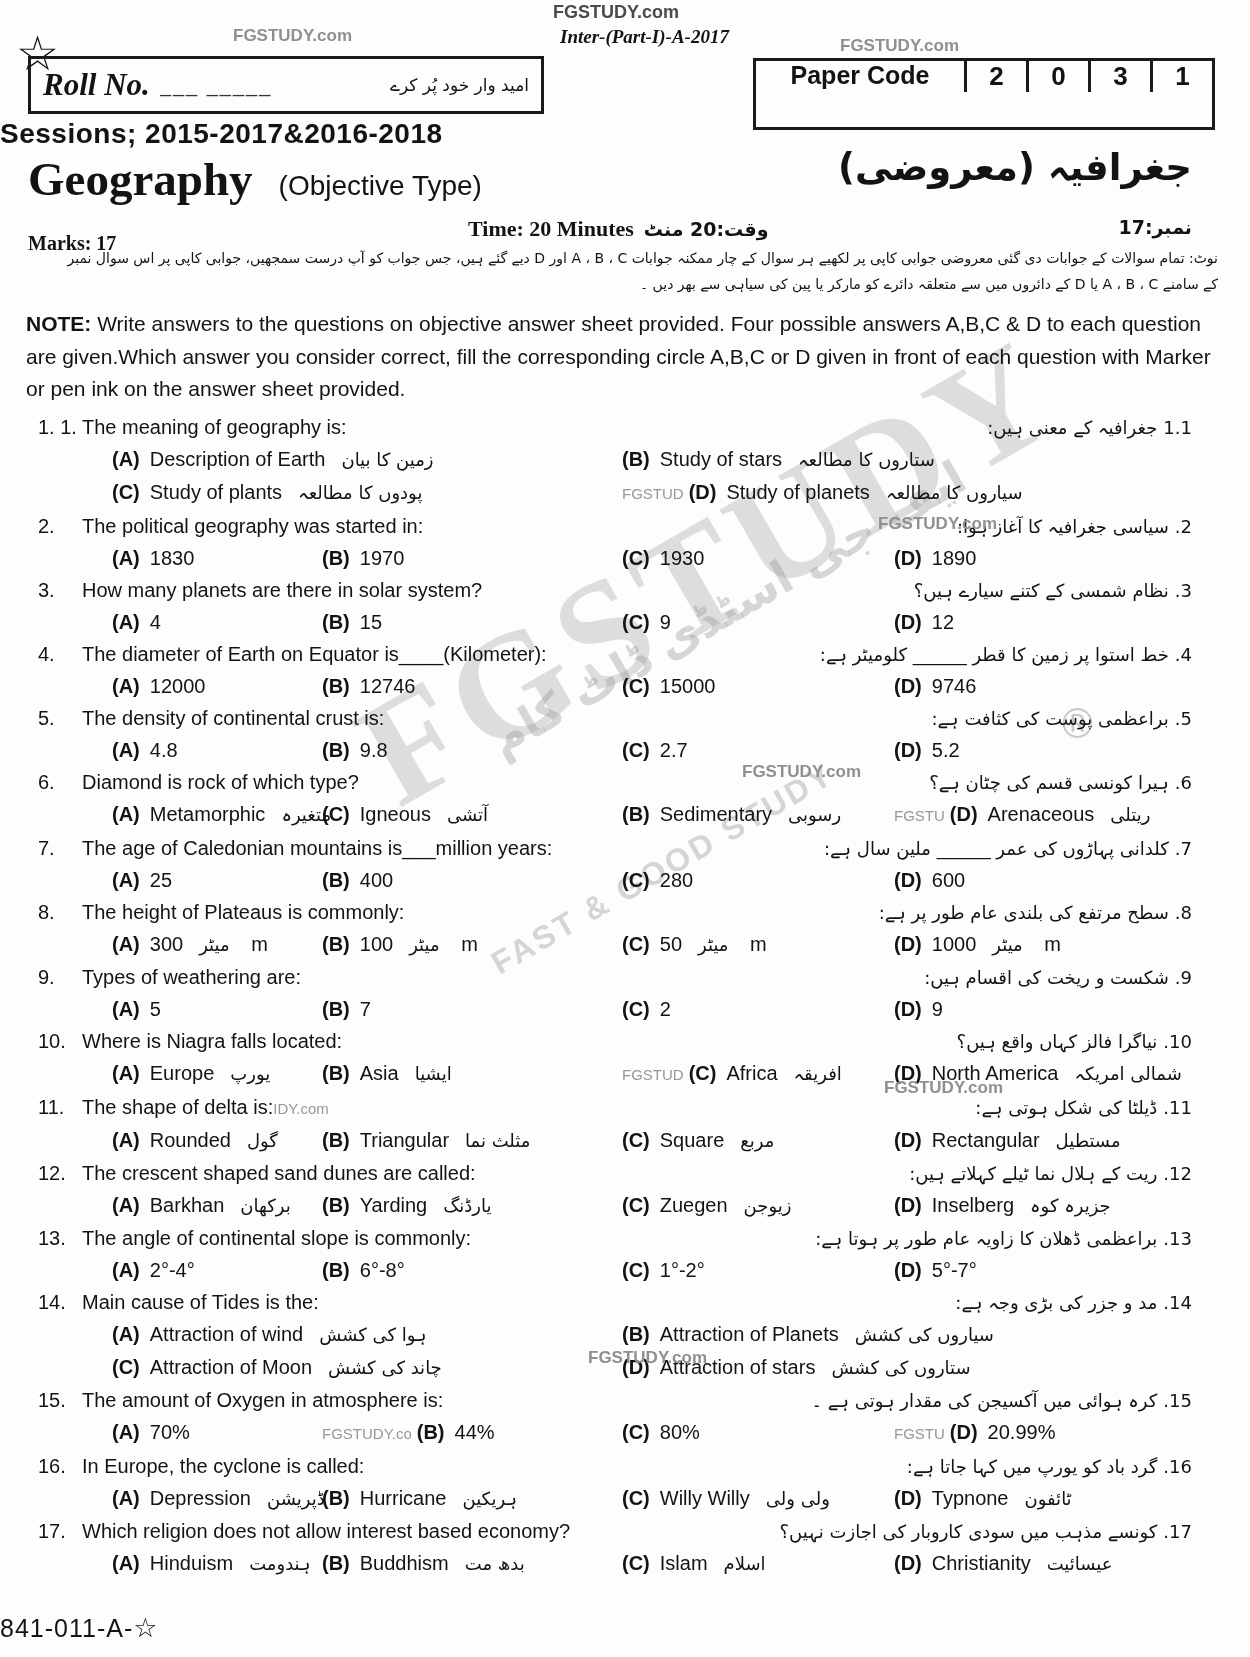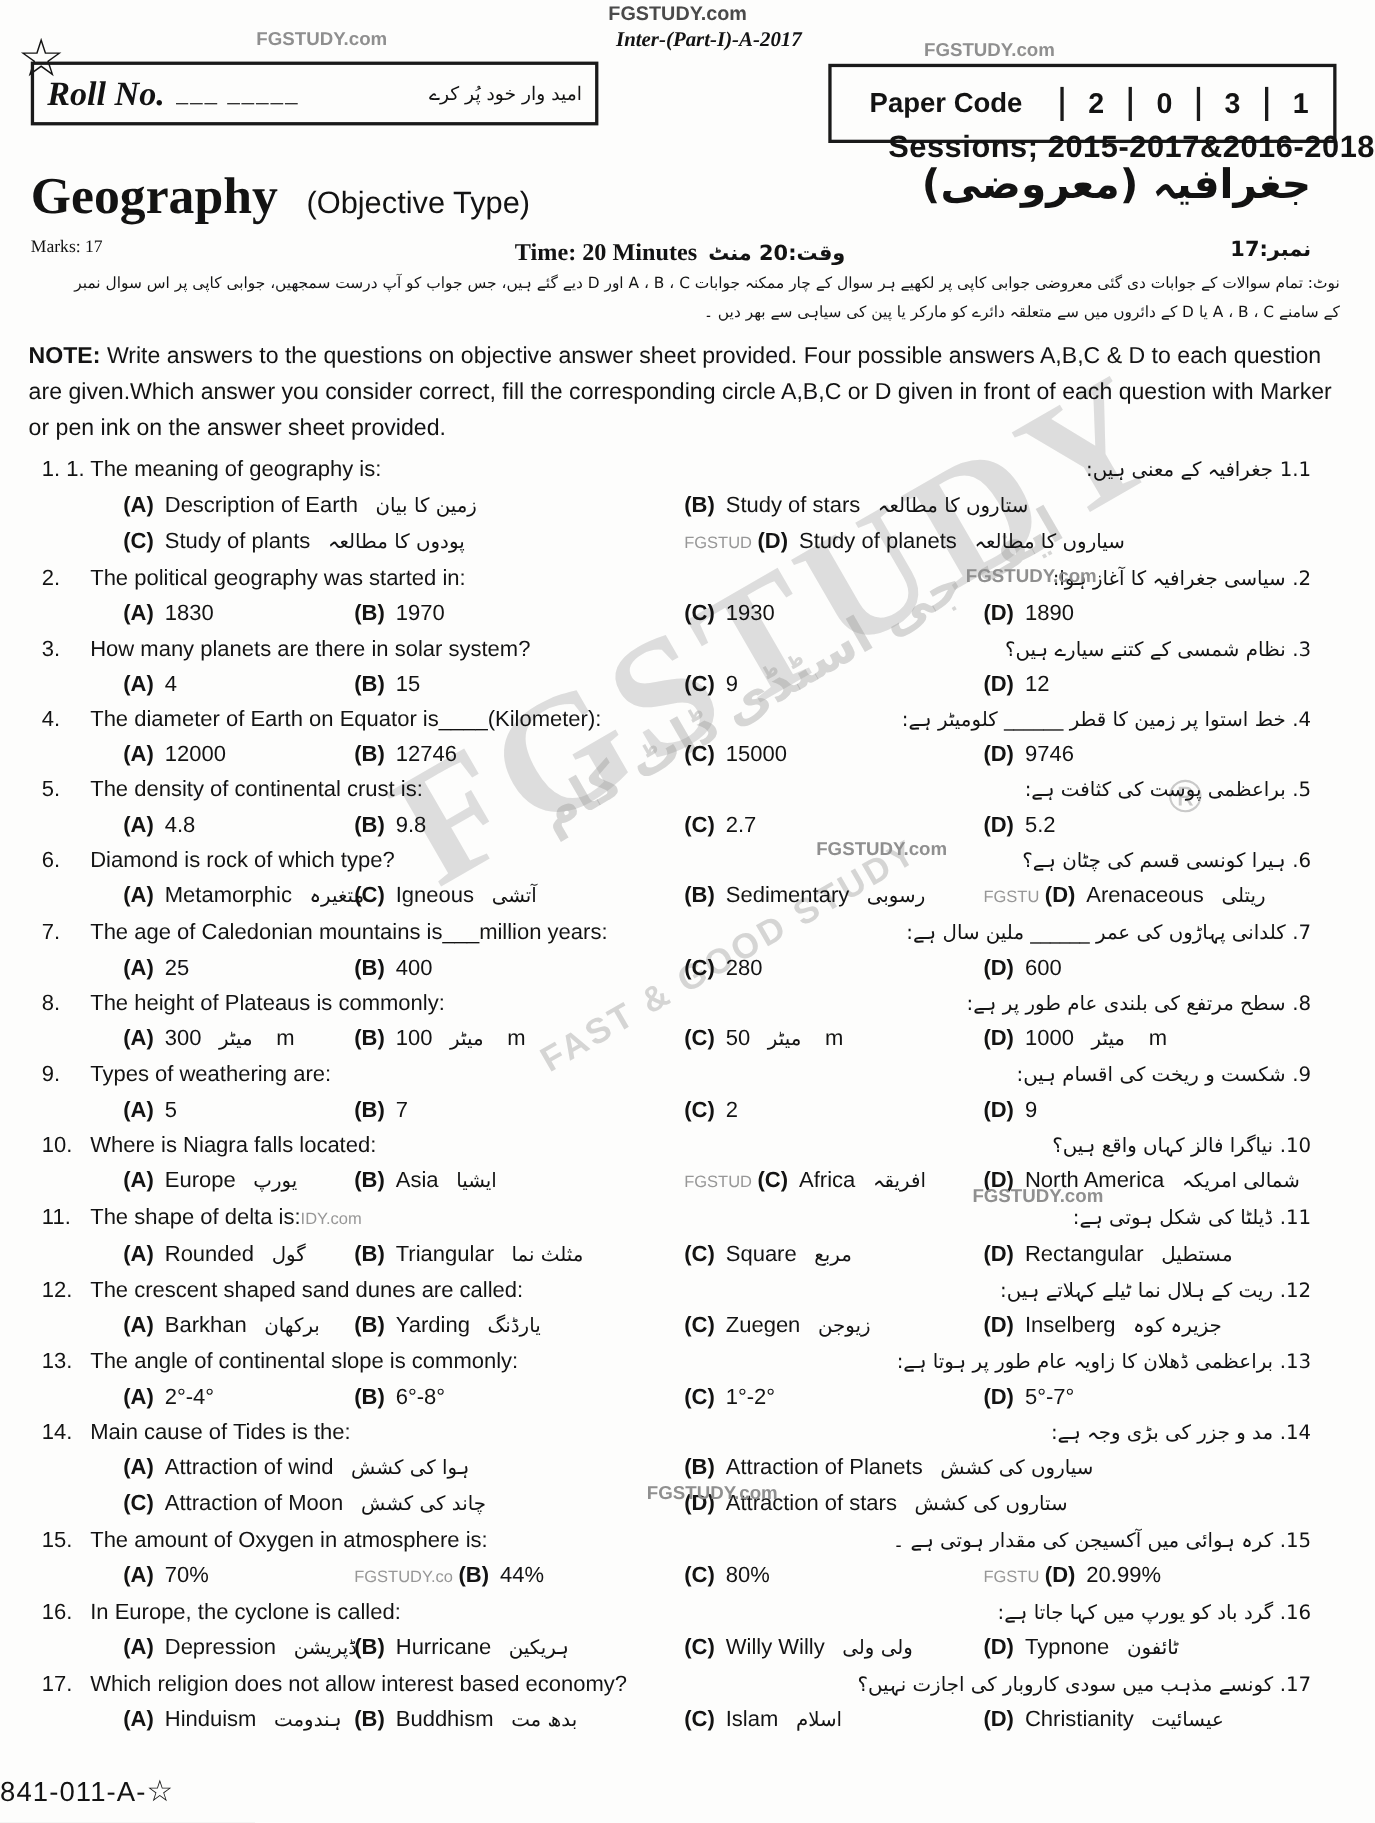--- a/index.html
+++ b/index.html
@@ -45,34 +45,34 @@
   .exam-ref { position:absolute; left:560px; top:26px; font-family:"Liberation Serif", serif; font-style:italic; font-weight:bold; font-size:19px; }
   .roll-box {
     position:absolute; left:28px; top:56px; width:516px; height:58px;
     border:3px solid #1a1a1a; display:flex; align-items:center; padding:0 12px;
   }
   .roll-label { font-family:"Liberation Serif", serif; font-style:italic; font-weight:bold; font-size:31px; }
   .roll-line { flex:1; margin:0 10px; letter-spacing:2px; font-size:20px; color:#333; white-space:nowrap; overflow:hidden; }
   .roll-urdu { font-size:17px; }
   .paper-box {
     position:absolute; left:753px; top:58px; width:462px; height:72px;
-    border:3px solid #1a1a1a; display:flex; align-items:center;
+    border:3px solid #1a1a1a; display:flex; align-items:flex-start;
   }
   .paper-label { flex:1; display:flex; align-items:center; justify-content:center; font-weight:bold; font-size:25px; }
   .digit-cell {
     width:62px; border-left:3px solid #1a1a1a; display:flex; align-items:center; justify-content:center;
     font-weight:bold; font-size:26px;
   }
-  .sessions { position:absolute; left:0; right:0; top:118px; text-align:right; font-weight:bold; font-size:28px; letter-spacing:0.5px; }
+  .sessions { position:absolute; left:0; right:0; top:118px; text-align:left; font-weight:bold; font-size:28px; letter-spacing:0.5px; }
   .geo-row { position:absolute; left:28px; top:152px; display:flex; align-items:baseline; gap:26px; }
   .geo-title { font-family:"Liberation Serif", serif; font-weight:bold; font-size:47px; }
   .geo-type { font-size:28px; }
   .geo-urdu { position:absolute; right:58px; top:146px; font-size:37px; font-weight:bold; }
   .marks-row { position:absolute; left:0; right:0; top:216px; }
-  .marks { position:absolute; left:28px; font-weight:normal; font-size:16px; font-family:"Liberation Serif", serif; }
+  .marks { position:absolute; left:28px; font-weight:bold; font-size:20px; font-family:"Liberation Serif", serif;margin-top:16px; }
   .time-group { position:absolute; left:468px; display:flex; align-items:baseline; gap:10px; }
   .time-en { font-weight:bold; font-size:22px; font-family:"Liberation Serif", serif; }
   .time-ur { font-weight:bold; font-size:19px; }
   .num-ur { position:absolute; right:58px; font-weight:bold; font-size:19px; }
   .urdu-note { position:absolute; left:60px; right:32px; top:246px; text-align:right; font-size:14px; line-height:1.85; }
   .en-note { position:absolute; left:26px; right:38px; top:308px; font-size:21px; line-height:1.55; }
   .en-note b { font-size:21px; }
 
   
   #questions { position:relative; z-index:2; }

